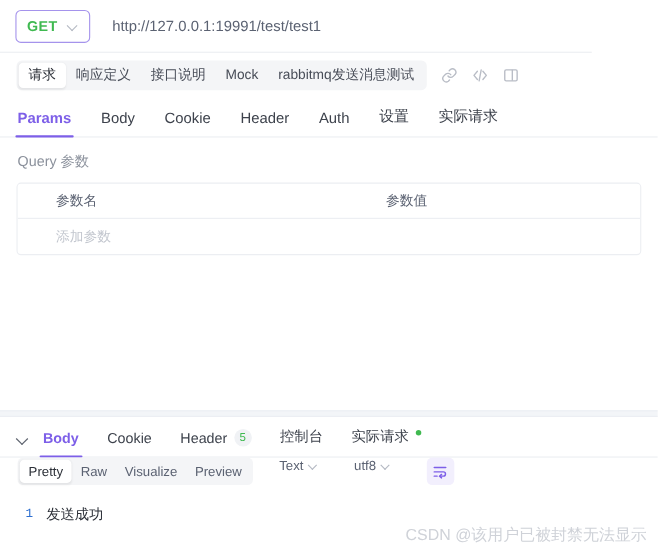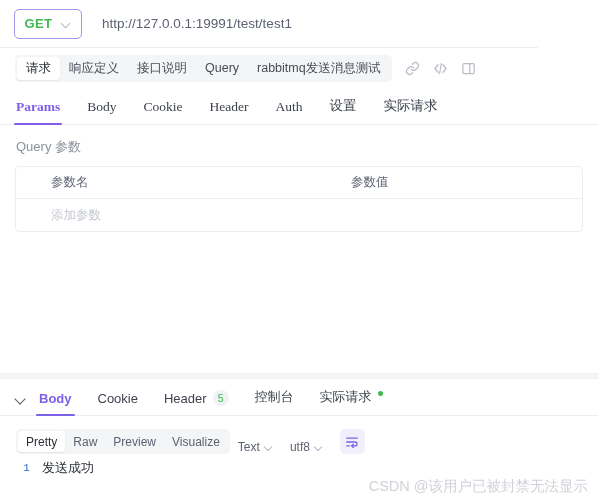--- a/index.html
+++ b/index.html
@@ -56,21 +56,21 @@
   .sic svg { display: block; width: 15px; height: 15px; }
 
   
   .subtabs {
     position: absolute; left: 0; top: 88px; width: 598px; height: 37px;
     display: flex; align-items: flex-end; padding-left: 16px;
     border-bottom: 1px solid #eceef2;
   }
   .subtab {
     position: relative; font-size: 13.5px; color: #3d424c; cursor: pointer;
-    padding: 0 0 9px 0; margin-right: 27px; white-space: nowrap; font-family: Liberation Serif, serif;
+    padding: 0 0 9px 0; margin-right: 27px; white-space: nowrap;
   }
   .subtab.active { color: #7d5fe8; font-weight: 700; }
   .subtab.active::after {
     content: ""; position: absolute; left: -2px; right: -2px; bottom: -1px;
     height: 2.5px; background: #7d5fe8; border-radius: 2px;
   }
 
   
   .section-title {
     position: absolute; left: 16px; top: 138px;
@@ -123,21 +123,21 @@
     background: #f0f2f5; color: #3fb950; font-size: 10.5px; font-weight: 400;
   }
   .greendot {
     width: 5px; height: 5px; border-radius: 50%; background: #3fb950;
     display: inline-block; margin-bottom: 7px;
   }
 
   
   .btoolbar {
     position: absolute; left: 0; top: 416px; width: 598px; height: 38px;
-    display: flex; align-items: flex-end; padding-left: 16px; gap: 0;
+    display: flex; align-items: flex-start; padding-left: 16px; gap: 16px;
   }
   .bseg {
     display: flex; align-items: center; height: 25px;
     background: #f4f5f7; border-radius: 5px; padding: 2px; margin-right: 8px;
   }
   .bseg-item {
     height: 21px; padding: 0 8px; display: flex; align-items: center;
     font-size: 12px; color: #5b6272; border-radius: 4px; cursor: pointer; white-space: nowrap;
   }
   .bseg-item.active { background: #fff; color: #2c3038; box-shadow: 0 1px 2px rgba(0,0,0,.07); }
@@ -182,21 +182,21 @@
       <span class="chev"></span>
     </div>
     <span class="url-text">http://127.0.0.1:19991/test/test1</span>
   </div>
 
   <div class="segrow">
     <div class="segment">
       <div class="seg-item active">请求</div>
       <div class="seg-item">响应定义</div>
       <div class="seg-item">接口说明</div>
-      <div class="seg-item">Query</div>
+      <div class="seg-item">Mock</div>
       <div class="seg-item">rabbitmq发送消息测试</div>
     </div>
     <div class="seg-icons">
       <span class="sic">
         <svg viewBox="0 0 24 24" fill="none" stroke="currentColor" stroke-width="2" stroke-linecap="round">
           <path d="M10 13a5 5 0 0 0 7.5.5l3-3a5 5 0 0 0-7-7l-1.7 1.7"></path>
           <path d="M14 11a5 5 0 0 0-7.5-.5l-3 3a5 5 0 0 0 7 7l1.7-1.7"></path>
         </svg>
       </span>
       <span class="sic">
@@ -258,22 +258,22 @@
     <div class="rtab">
       <span>实际请求</span>
       <span class="greendot"></span>
     </div>
   </div>
 
   <div class="btoolbar">
     <div class="bseg">
       <div class="bseg-item active">Pretty</div>
       <div class="bseg-item">Raw</div>
+      <div class="bseg-item">Visualize</div>
       <div class="bseg-item">Preview</div>
-      <div class="bseg-item">Visualize</div>
     </div>
     <div class="bsel">
       <span>Text</span>
       <span class="chev"></span>
     </div>
     <div class="bsel">
       <span>utf8</span>
       <span class="chev"></span>
     </div>
     <div class="wrapbtn">

